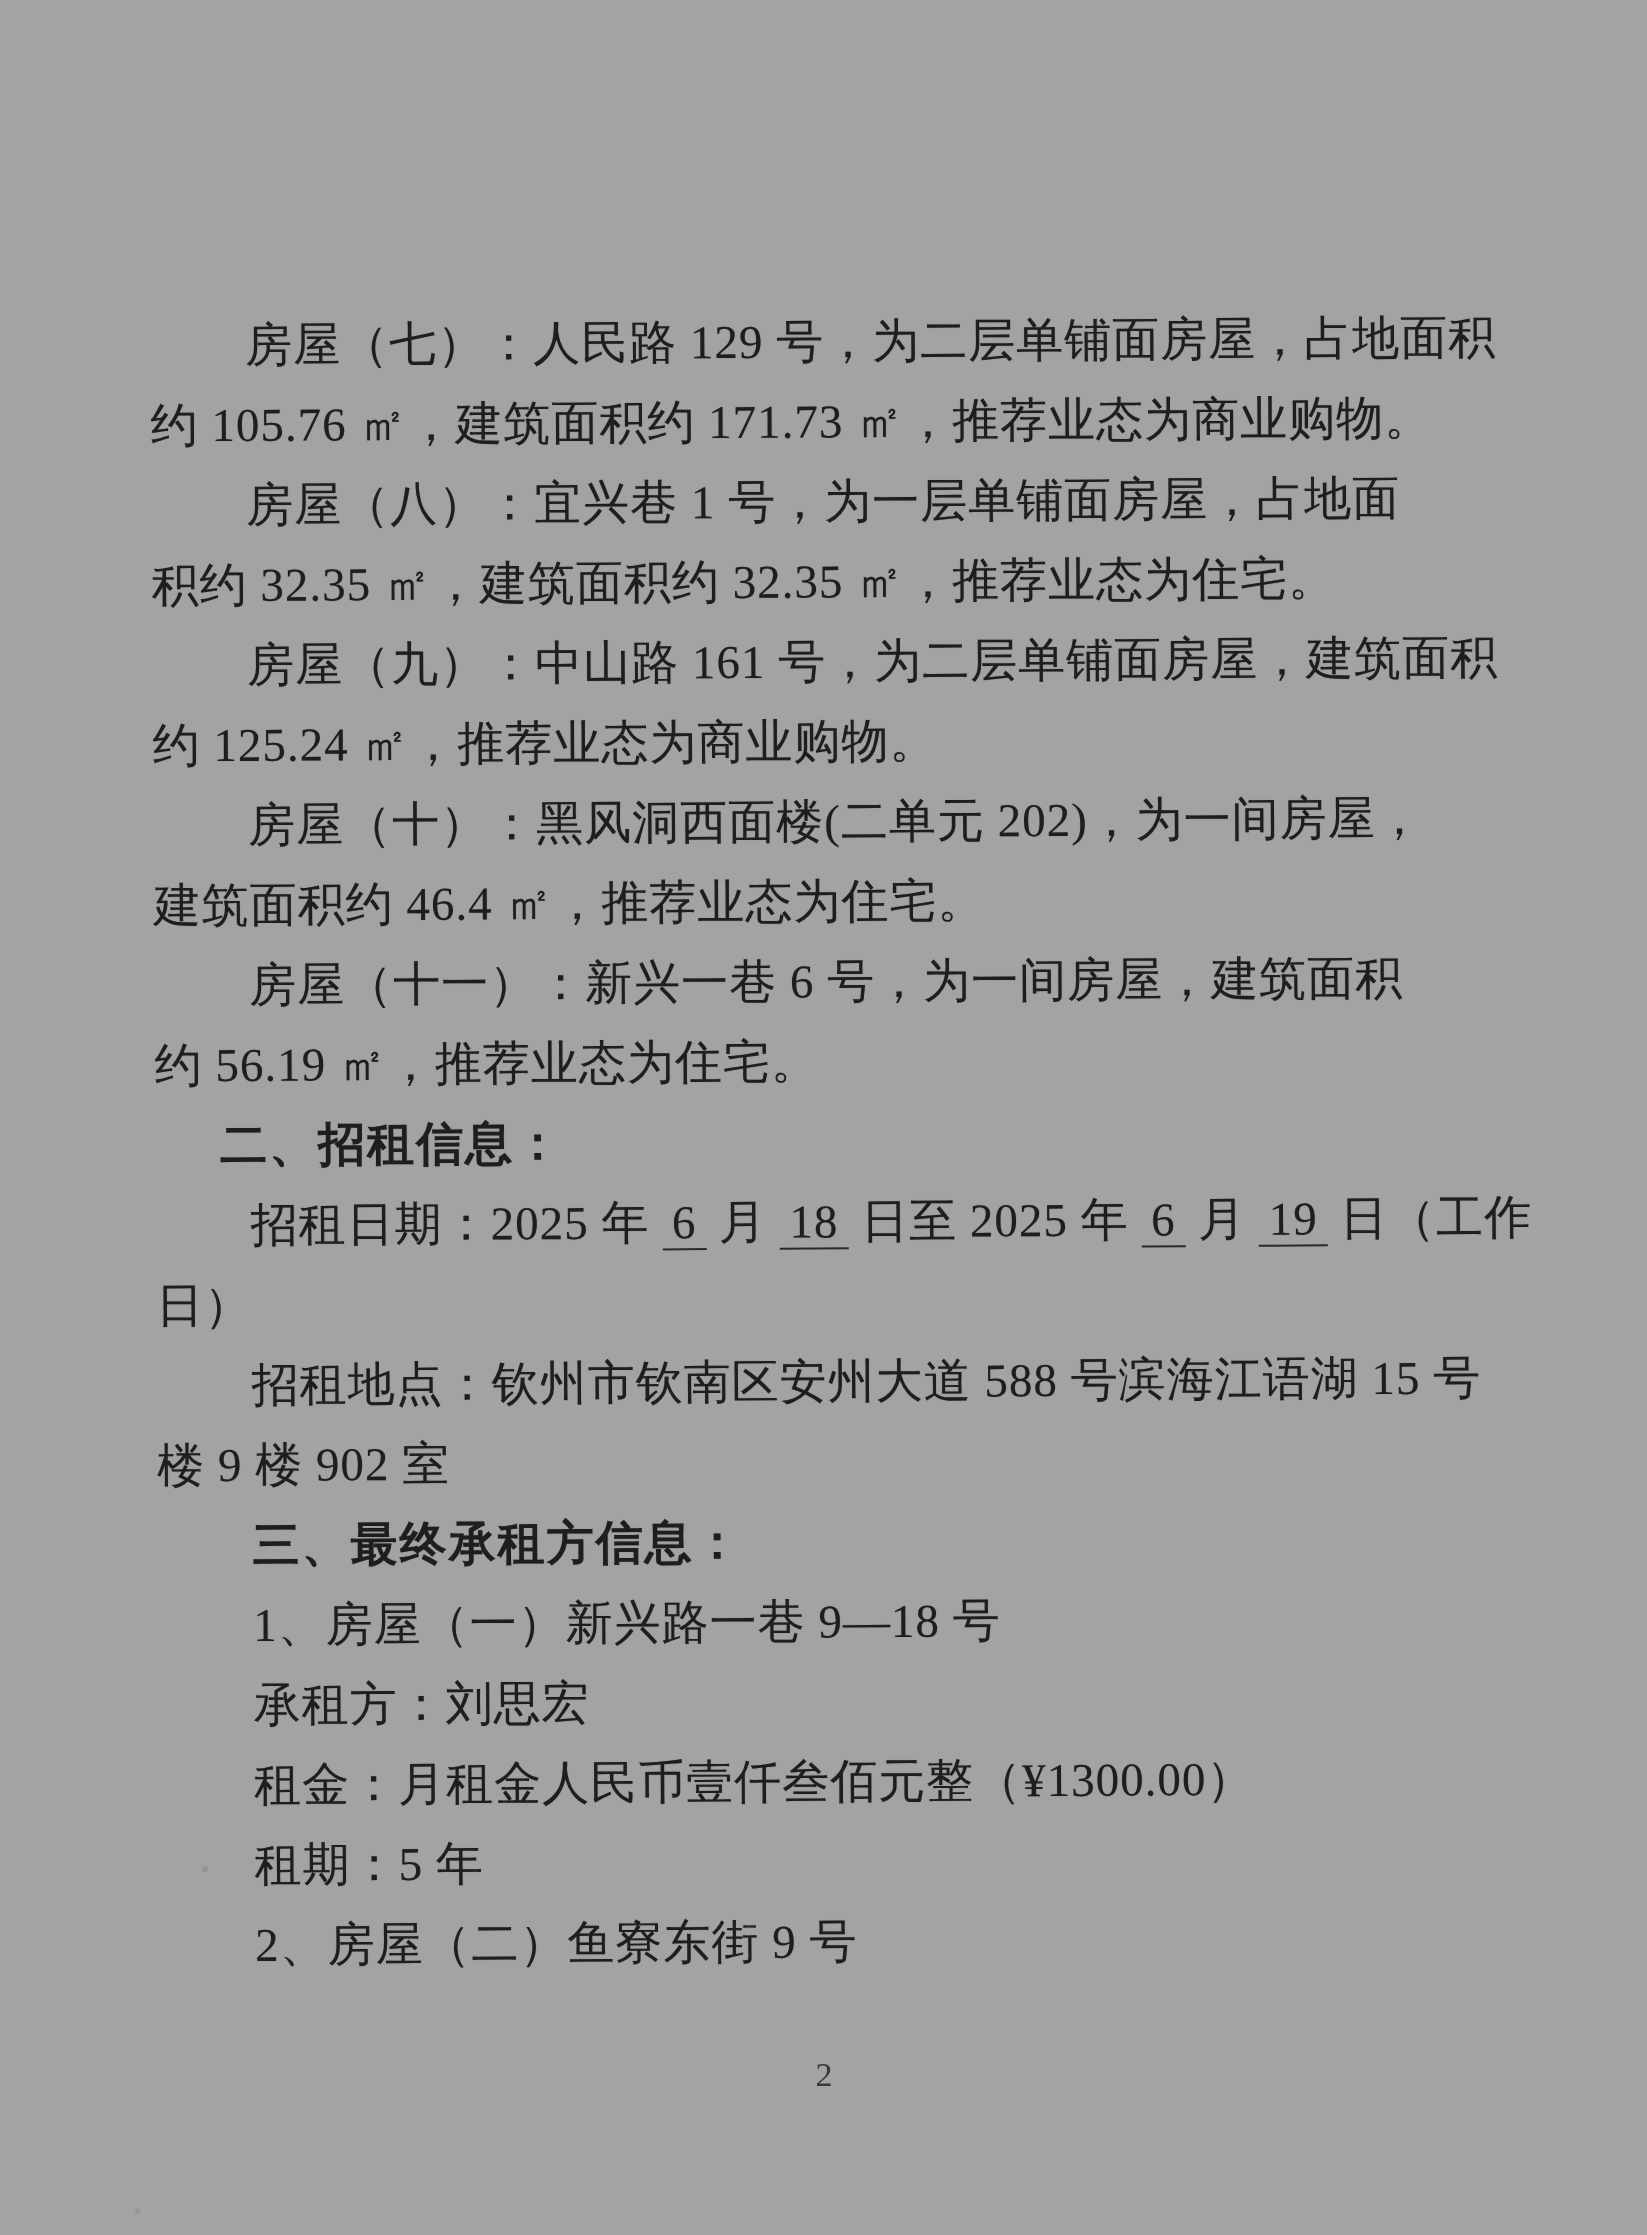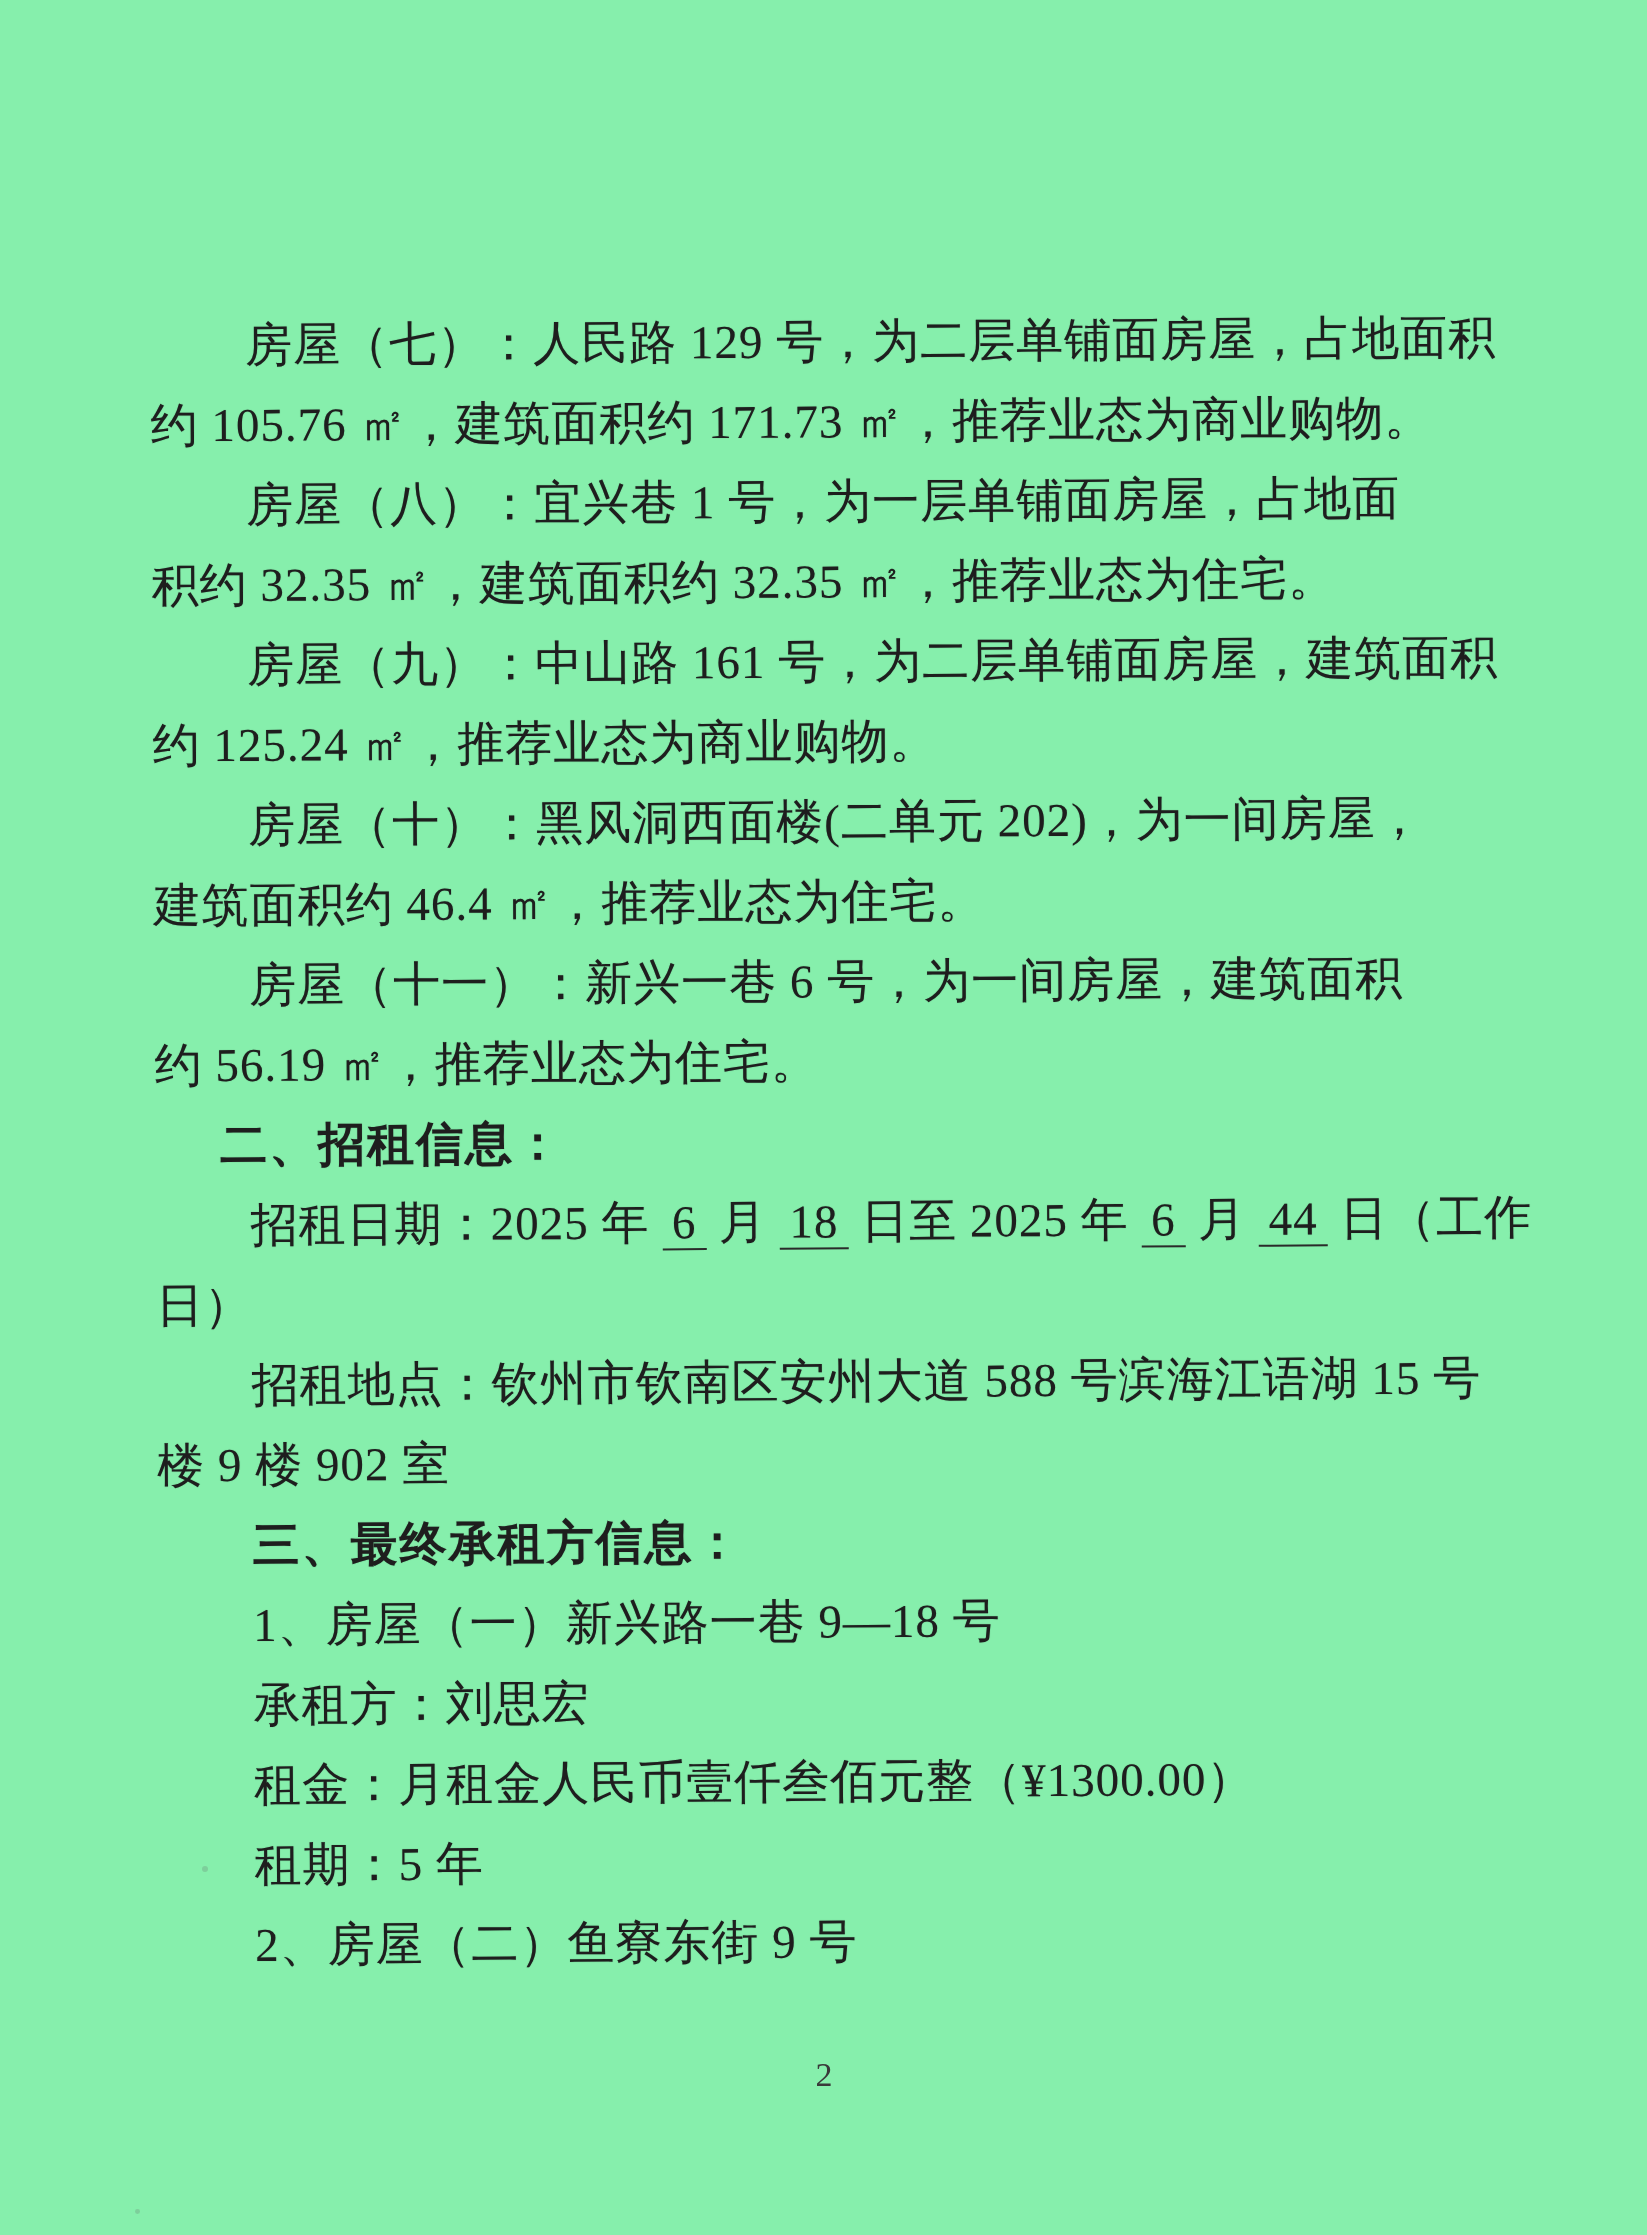--- a/index.html
+++ b/index.html
@@ -9,21 +9,21 @@
   body {
     width: 1648px;
     height: 2236px;
     background: #ffffff;
     overflow: hidden;
   }
   .sheet {
     position: relative;
     width: 1648px;
     height: 2236px;
-    background: #86efac;
+    background: #a3a3a3;
     color: #1e1e1e;
   }
   
   .content {
     position: absolute;
     left: 150px;
     top: 301px;
     width: 1225px;
     transform: rotate(-0.35deg);
     transform-origin: 60% 0;
@@ -75,21 +75,21 @@
       <div class="line">约 105.76 ㎡，建筑面积约 171.73 ㎡，推荐业态为商业购物。</div>
       <div class="line ind">房屋（八）：宜兴巷 1 号，为一层单铺面房屋，占地面</div>
       <div class="line">积约 32.35 ㎡，建筑面积约 32.35 ㎡，推荐业态为住宅。</div>
       <div class="line ind">房屋（九）：中山路 161 号，为二层单铺面房屋，建筑面积</div>
       <div class="line">约 125.24 ㎡，推荐业态为商业购物。</div>
       <div class="line ind">房屋（十）：黑风洞西面楼(二单元 202)，为一间房屋，</div>
       <div class="line">建筑面积约 46.4 ㎡，推荐业态为住宅。</div>
       <div class="line ind">房屋（十一）：新兴一巷 6 号，为一间房屋，建筑面积</div>
       <div class="line">约 56.19 ㎡，推荐业态为住宅。</div>
       <div class="line ind-sm bold-sans">二、招租信息：</div>
-      <div class="line ind"><span>招租日期：2025 年 </span><span class="u">6</span><span> 月 </span><span class="u">18</span><span> 日至 2025 年 </span><span class="u">6</span><span> 月 </span><span class="u">44</span><span> 日（工作</span></div>
+      <div class="line ind"><span>招租日期：2025 年 </span><span class="u">6</span><span> 月 </span><span class="u">18</span><span> 日至 2025 年 </span><span class="u">6</span><span> 月 </span><span class="u">19</span><span> 日（工作</span></div>
       <div class="line">日）</div>
       <div class="line ind">招租地点：钦州市钦南区安州大道 588 号滨海江语湖 15 号</div>
       <div class="line">楼 9 楼 902 室</div>
       <div class="line ind bold-sans">三、最终承租方信息：</div>
       <div class="line ind">1、房屋（一）新兴路一巷 9—18 号</div>
       <div class="line ind">承租方：刘思宏</div>
       <div class="line ind">租金：月租金人民币壹仟叁佰元整（¥1300.00）</div>
       <div class="line ind">租期：5 年</div>
       <div class="line ind">2、房屋（二）鱼寮东街 9 号</div>
     </div>

